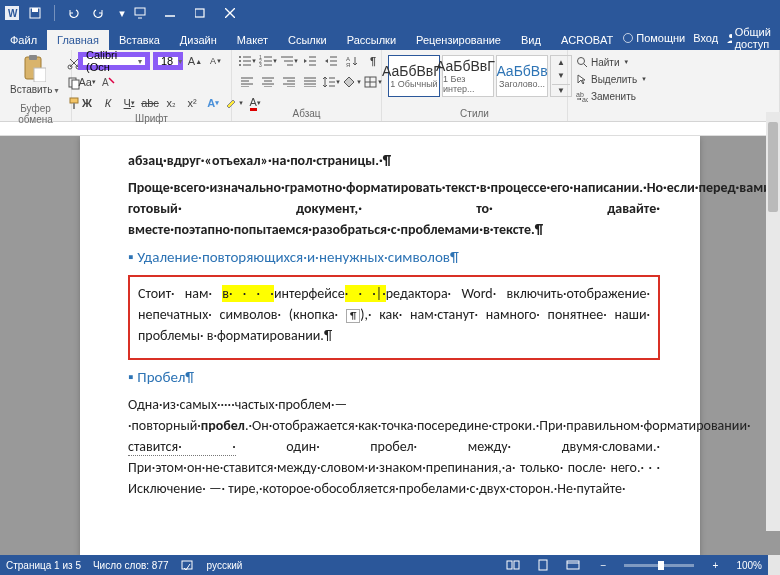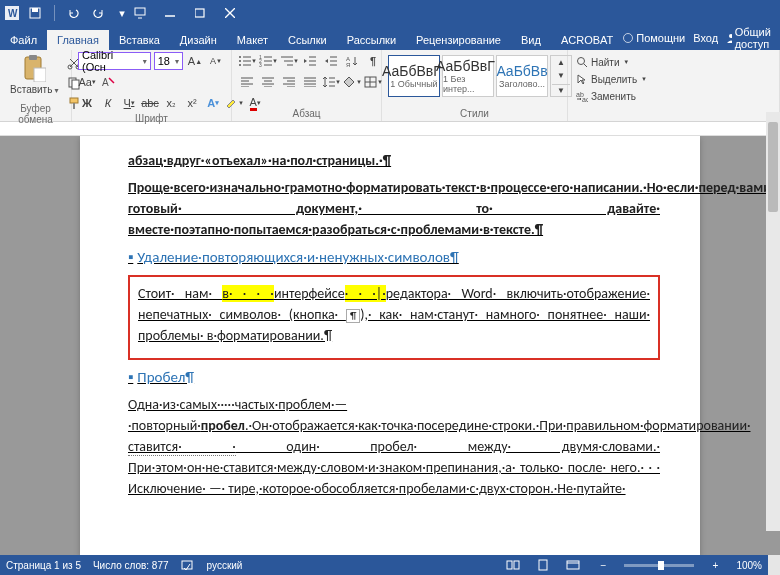--- a/index.html
+++ b/index.html
@@ -22,32 +22,32 @@
 .tabs-right .item { display:flex; align-items:center; gap:3px; font-size:11px; }
 
 
 .ribbon { background: #f3f3f3; border-bottom: 1px solid #d4d4d4; height: 72px; display: flex; }
 .group { border-right: 1px solid #e0e0e0; padding: 2px 6px 0 6px; display: flex; flex-direction: column; justify-content: space-between; }
 .group-row { display: flex; gap: 3px; align-items: center; }
 .group-label { text-align: center; font-size: 10px; color: #6a6a6a; padding: 1px 0 2px; position:relative; }
 .rbtn { min-width: 18px; height: 18px; display: inline-flex; align-items: center; justify-content: center; color: #444; cursor: pointer; }
 .big-btn { display:flex; flex-direction:column; align-items:center; gap:2px; padding:2px 4px; cursor:pointer; }
 .big-btn .lbl { font-size:10px; color:#444; }
-.font-sel { border:1px solid #8b5cf6; background:#fff; height:18px; font-size:11px; padding:0 3px; display:flex; align-items:center; gap:3px; }
+.font-sel { border:5px solid #8b5cf6; background:#fff; height:18px; font-size:11px; padding:0 3px; display:flex; align-items:center; gap:3px; }
 .caret::after { content:"▾"; font-size:8px; color:#666; margin-left:2px; }
 .style-box { border:1px solid #ccc; background:#fff; width:52px; height:42px; display:flex; flex-direction:column; align-items:center; justify-content:center; font-size:9px; color:#666; cursor:pointer; }
 .style-box .preview { font-size:14px; color:#333; }
 .style-box.active { border:1px solid #2b579a; }
 .edit-item { display:flex; align-items:center; gap:3px; font-size:10px; color:#444; height:16px; cursor:pointer; padding:0 2px; }
 
 
 .ruler { background:#fff; height:14px; border-bottom:1px solid #ddd; }
 
 
-.doc-wrap { background:#999; height:419px; overflow:hidden; display:flex; justify-content:center;text-decoration:underline; }
+.doc-wrap { background:#999; height:419px; overflow:hidden; display:flex; justify-content:center; }
 .page { background:#fff; width:620px; margin-top:0; padding:14px 40px 14px 48px; font-family:"Calibri","Segoe UI",sans-serif; color:#222; font-size:14px; line-height:1.5; box-shadow:0 2px 6px rgba(0,0,0,0.25); position:relative; }
 .page p { margin-bottom:6px; text-align:justify; }
 .page .bold { font-weight:700; }
 .heading { color:#2e74b5; font-size:15px; margin-top:4px; }
 .bullet { color:#2e74b5; margin-right:4px; }
 .redbox { border:2px solid #d93025; padding:6px 8px; margin:2px 0 6px; }
 .hl { background:#ffff00; }
 .dotted-u { border-bottom:1px dotted #777; }
 .pilcrow-btn { border:1px solid #aaa; padding:0 3px; font-size:11px; display:inline-block; line-height:1.1; }
 .scrollbar-v { position:absolute; right:0; top:112px; width:14px; height:419px; background:#e8e8e8; }

